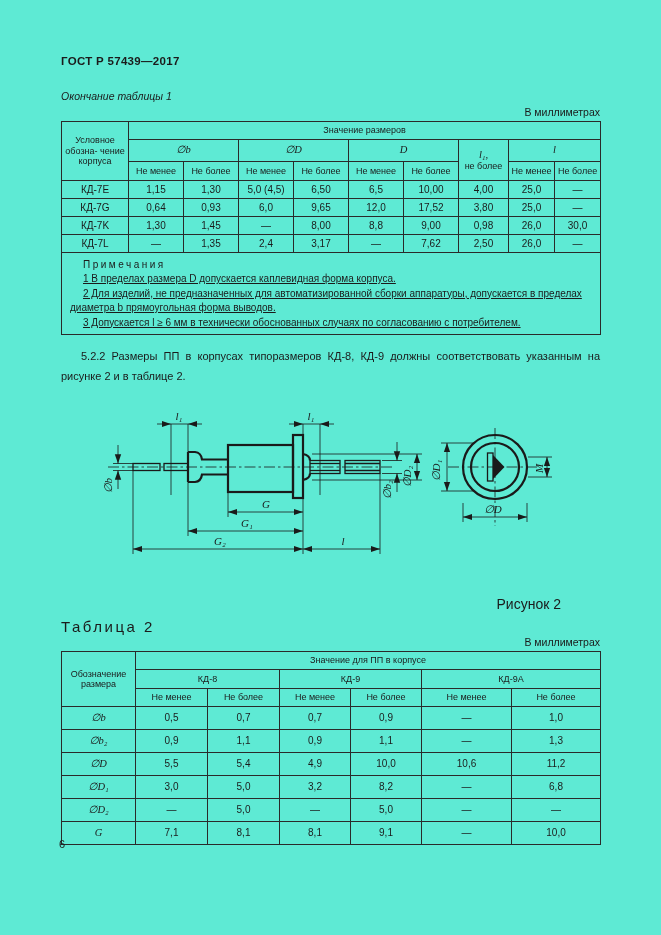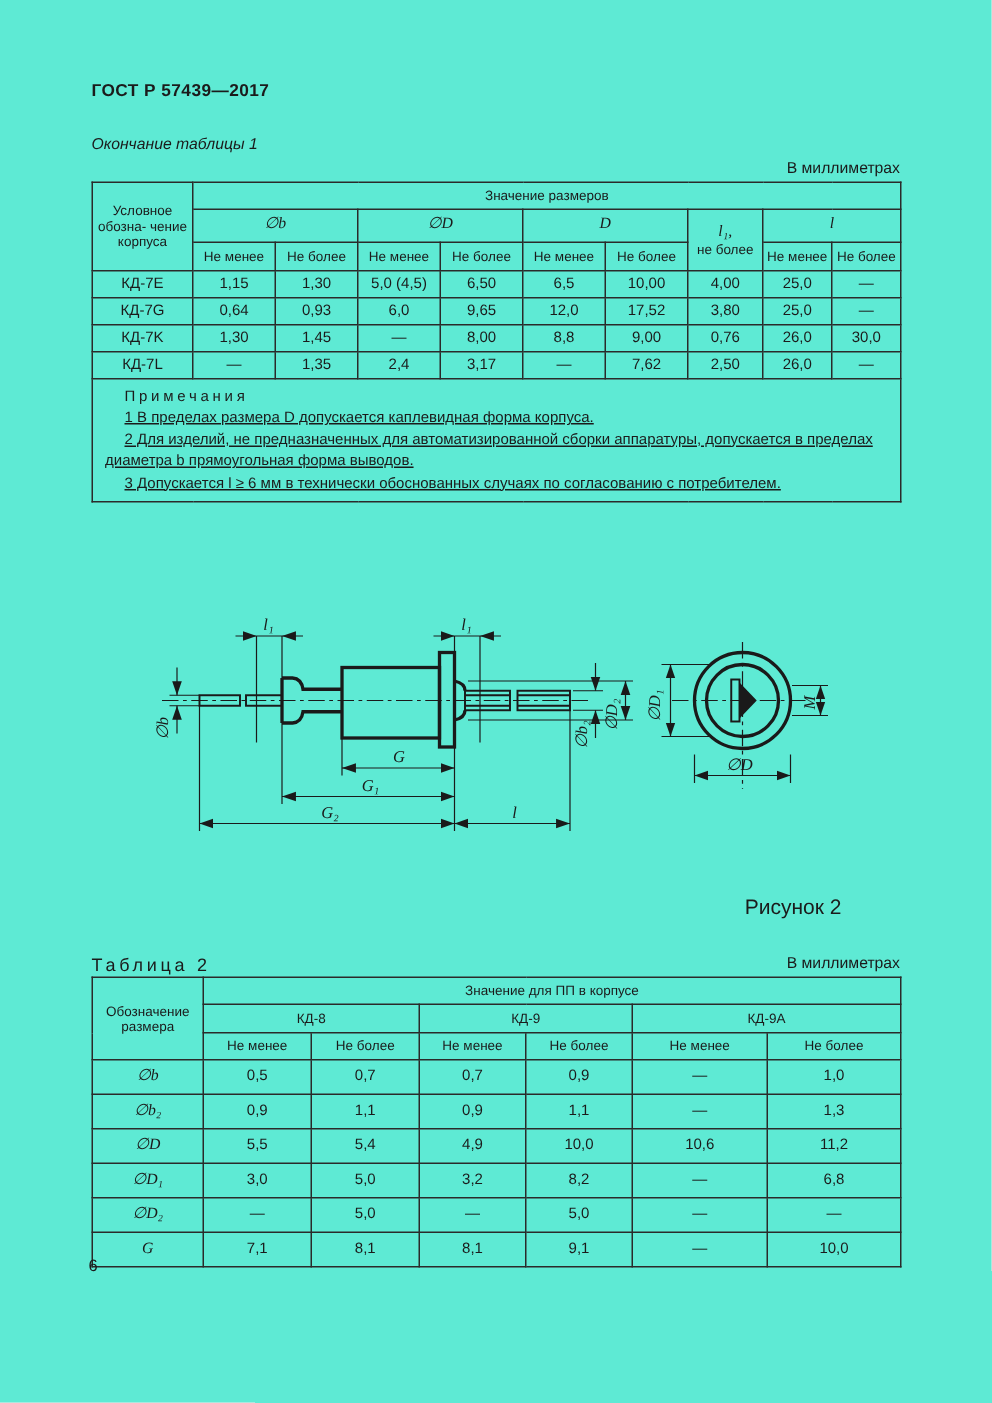--- a/index.html
+++ b/index.html
@@ -24,21 +24,21 @@
   .t2 .r1{height:18px;} .t2 .r2{height:19px;} .t2 .r3{height:18px;}
   .t2 tbody tr{height:23px;}
   .t2 tbody td.rowname{font-family:"Liberation Serif",serif;font-style:italic;font-size:10.5px;}
   .notes-cell{text-align:left;vertical-align:top;padding:5px 8px 4px 8px;}
   .notes-title{font-size:10px;letter-spacing:2.5px;text-indent:13px;line-height:14px;}
   .note{font-size:10px;line-height:14.5px;text-indent:13px;text-decoration:underline;}
   .para{left:61px;top:346px;width:539px;font-size:11px;line-height:20px;
         text-indent:20px;text-align:justify;margin:0;}
   .figure{left:100px;top:395px;}
   .fig-caption{left:61px;top:596px;width:500px;text-align:right;font-size:14px;}
-  .t2-title{left:61px;top:636px;font-size:12px;letter-spacing:2.5px;}
+  .t2-title{left:61px;top:618px;font-size:15px;letter-spacing:2.5px;}
   .page-number{left:59px;top:838px;font-size:11px;}
   .figtext{font-family:"Liberation Serif",serif;font-style:italic;font-size:11px;}
   .tk{stroke-width:2.2px;} .md{stroke-width:1.3px;} .tn{stroke-width:0.8px;}
   .cl{stroke-width:0.8px;stroke-dasharray:11 3 2.5 3;}
 </style>
 </head>
 <body>
 
 <div class="page">
 
@@ -111,21 +111,21 @@
           <td>—</td>
         </tr>
         <tr>
           <td class="rowname">КД-7K</td>
           <td>1,30</td>
           <td>1,45</td>
           <td>—</td>
           <td>8,00</td>
           <td>8,8</td>
           <td>9,00</td>
-          <td>0,76</td>
+          <td>0,98</td>
           <td>26,0</td>
           <td>30,0</td>
         </tr>
         <tr>
           <td class="rowname">КД-7L</td>
           <td>—</td>
           <td>1,35</td>
           <td>2,4</td>
           <td>3,17</td>
           <td>—</td>
@@ -140,20 +140,21 @@
         <td colspan="10" class="notes-cell">
           <div class="notes-title">Примечания</div>
           <div class="note">1 В пределах размера D допускается каплевидная форма корпуса.</div>
           <div class="note">2 Для изделий, не предназначенных для автоматизированной сборки аппаратуры, допускается в пределах диаметра b прямоугольная форма выводов.</div>
           <div class="note">3 Допускается l ≥ 6 мм в технически обоснованных случаях по согласованию с потребителем.</div>
         </td>
       </tr>
     </tfoot>
   </table>
 
+  <p class="abs para">5.2.2 Размеры ПП в корпусах типоразмеров КД-8, КД-9 должны соответствовать указанным на рисунке 2 и в таблице 2.</p>
 
   <svg class="abs figure" width="510" height="190" viewBox="0 0 510 190">
     <defs>
       <marker id="aE" markerUnits="userSpaceOnUse" markerWidth="10" markerHeight="8" refX="9.3" refY="4" orient="auto">
         <path d="M0,0.8 L9.3,4 L0,7.2 Z" fill="#1a1a1a"></path>
       </marker>
       <marker id="aS" markerUnits="userSpaceOnUse" markerWidth="10" markerHeight="8" refX="0.7" refY="4" orient="auto">
         <path d="M10,0.8 L0.7,4 L10,7.2 Z" fill="#1a1a1a"></path>
       </marker>
     </defs>

